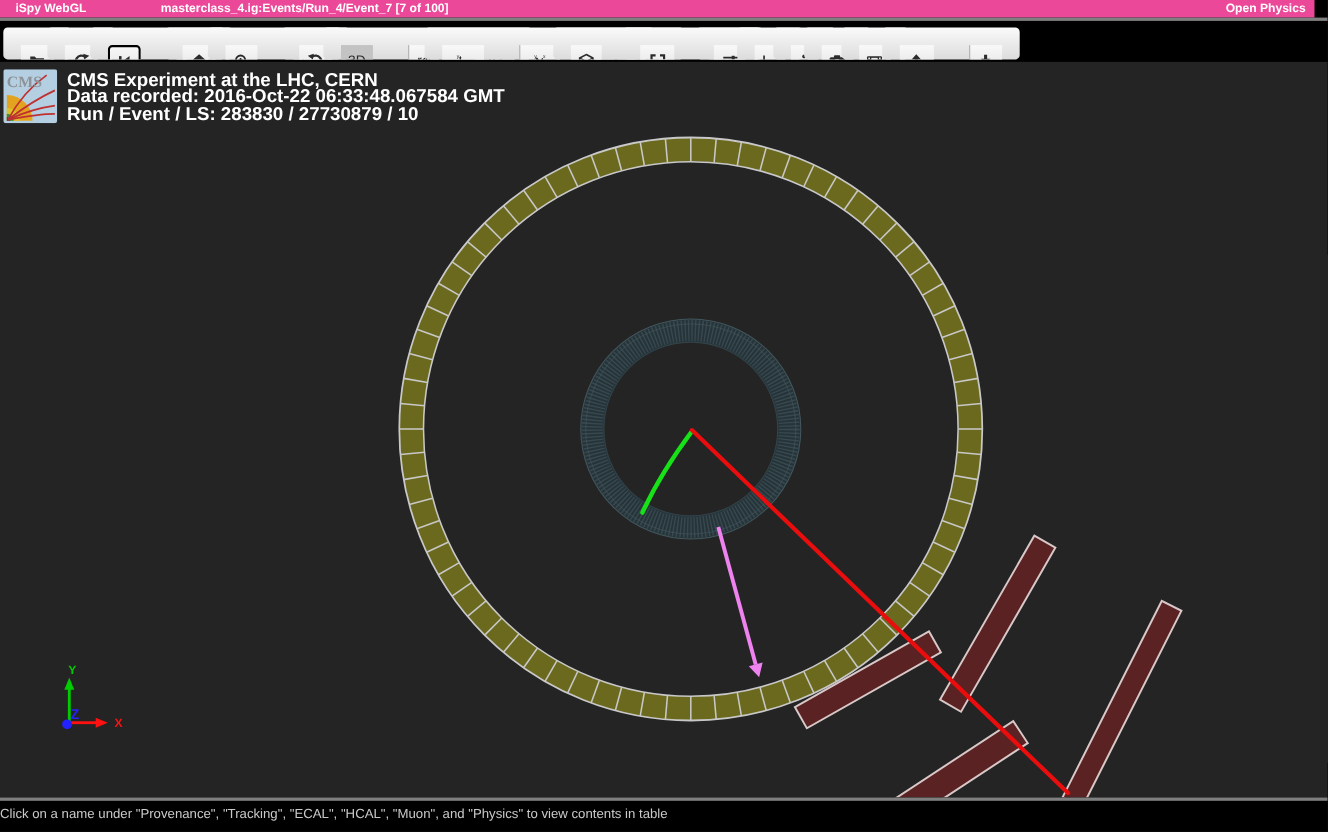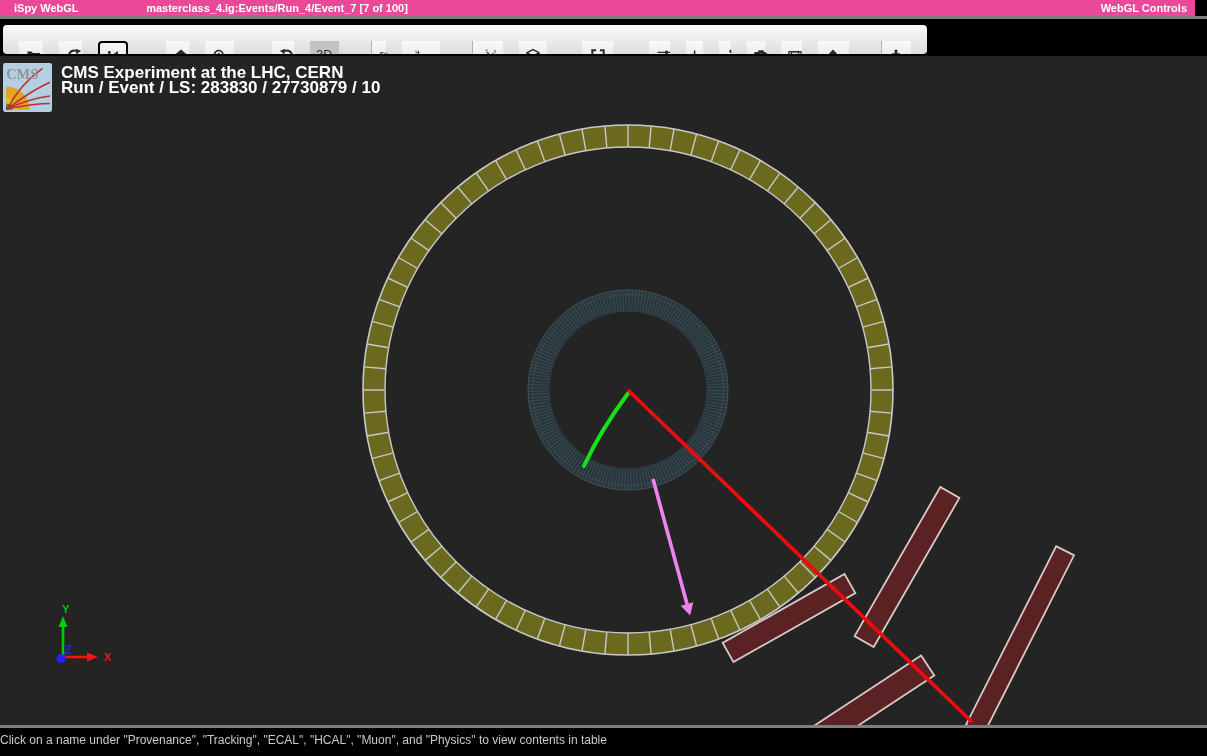--- a/index.html
+++ b/index.html
@@ -38,21 +38,21 @@
   
   .statusbar{position:absolute;top:728px;left:0;right:0;height:28px;background:#000;color:#c9c9c9;
              font-size:12px;box-sizing:border-box;padding:5px 0 0 0;z-index:5;white-space:nowrap}
 </style>
 </head>
 <body>
 
 <div class="topbar">
   <span class="app">iSpy WebGL</span>
   <span class="event">masterclass_4.ig:Events/Run_4/Event_7 [7 of 100]</span>
-  <span class="controls">WebGL Controls</span>
+  <span class="controls">Open Physics</span>
 </div>
 <div class="hdiv" id="div-top"></div>
 
 <div class="toolbar" id="toolbar">
     <div class="tgroup" style="left: 3px;">
       <button class="tbtn" style="width: 30px;">
         <span class="ticon">
           <svg viewBox="0 0 16 16">
             <path d="M1.5 3.4h4l1.5 1.6H14v1.9H5.5l-2 5.6H1.5z"></path>
             <path d="M5.9 7.9H15l-2.3 5.1H3.6z"></path>
@@ -443,19 +443,20 @@
       <g stroke="#c03030" stroke-width="1.5" fill="none">
         <path d="M4 43 C 15 38, 29 33, 44 31"></path>
         <path d="M4 43 C 17 33, 31 24, 44 18"></path>
         <path d="M4 43 C 12 28, 23 15, 37 5"></path>
         <path d="M4 43 C 20 40, 34 38, 44 38"></path>
       </g>
       <text x="3" y="15" font-size="13.5" font-weight="bold" fill="#8f9298" font-family="Liberation Serif, serif">CMS</text>
     </svg>
     <div class="info-lines">
       <div>CMS Experiment at the LHC, CERN</div>
+      <div>Data recorded: 2016-Oct-22 06:33:48.067584 GMT</div>
       <div>Run / Event / LS: 283830 / 27730879 / 10</div>
     </div>
   </div>
 </div>
 
 <div class="hdiv" id="div-bottom"></div>
 <div class="statusbar">Click on a name under "Provenance", "Tracking", "ECAL", "HCAL", "Muon", and "Physics" to view contents in table</div>
 
 </body></html>

